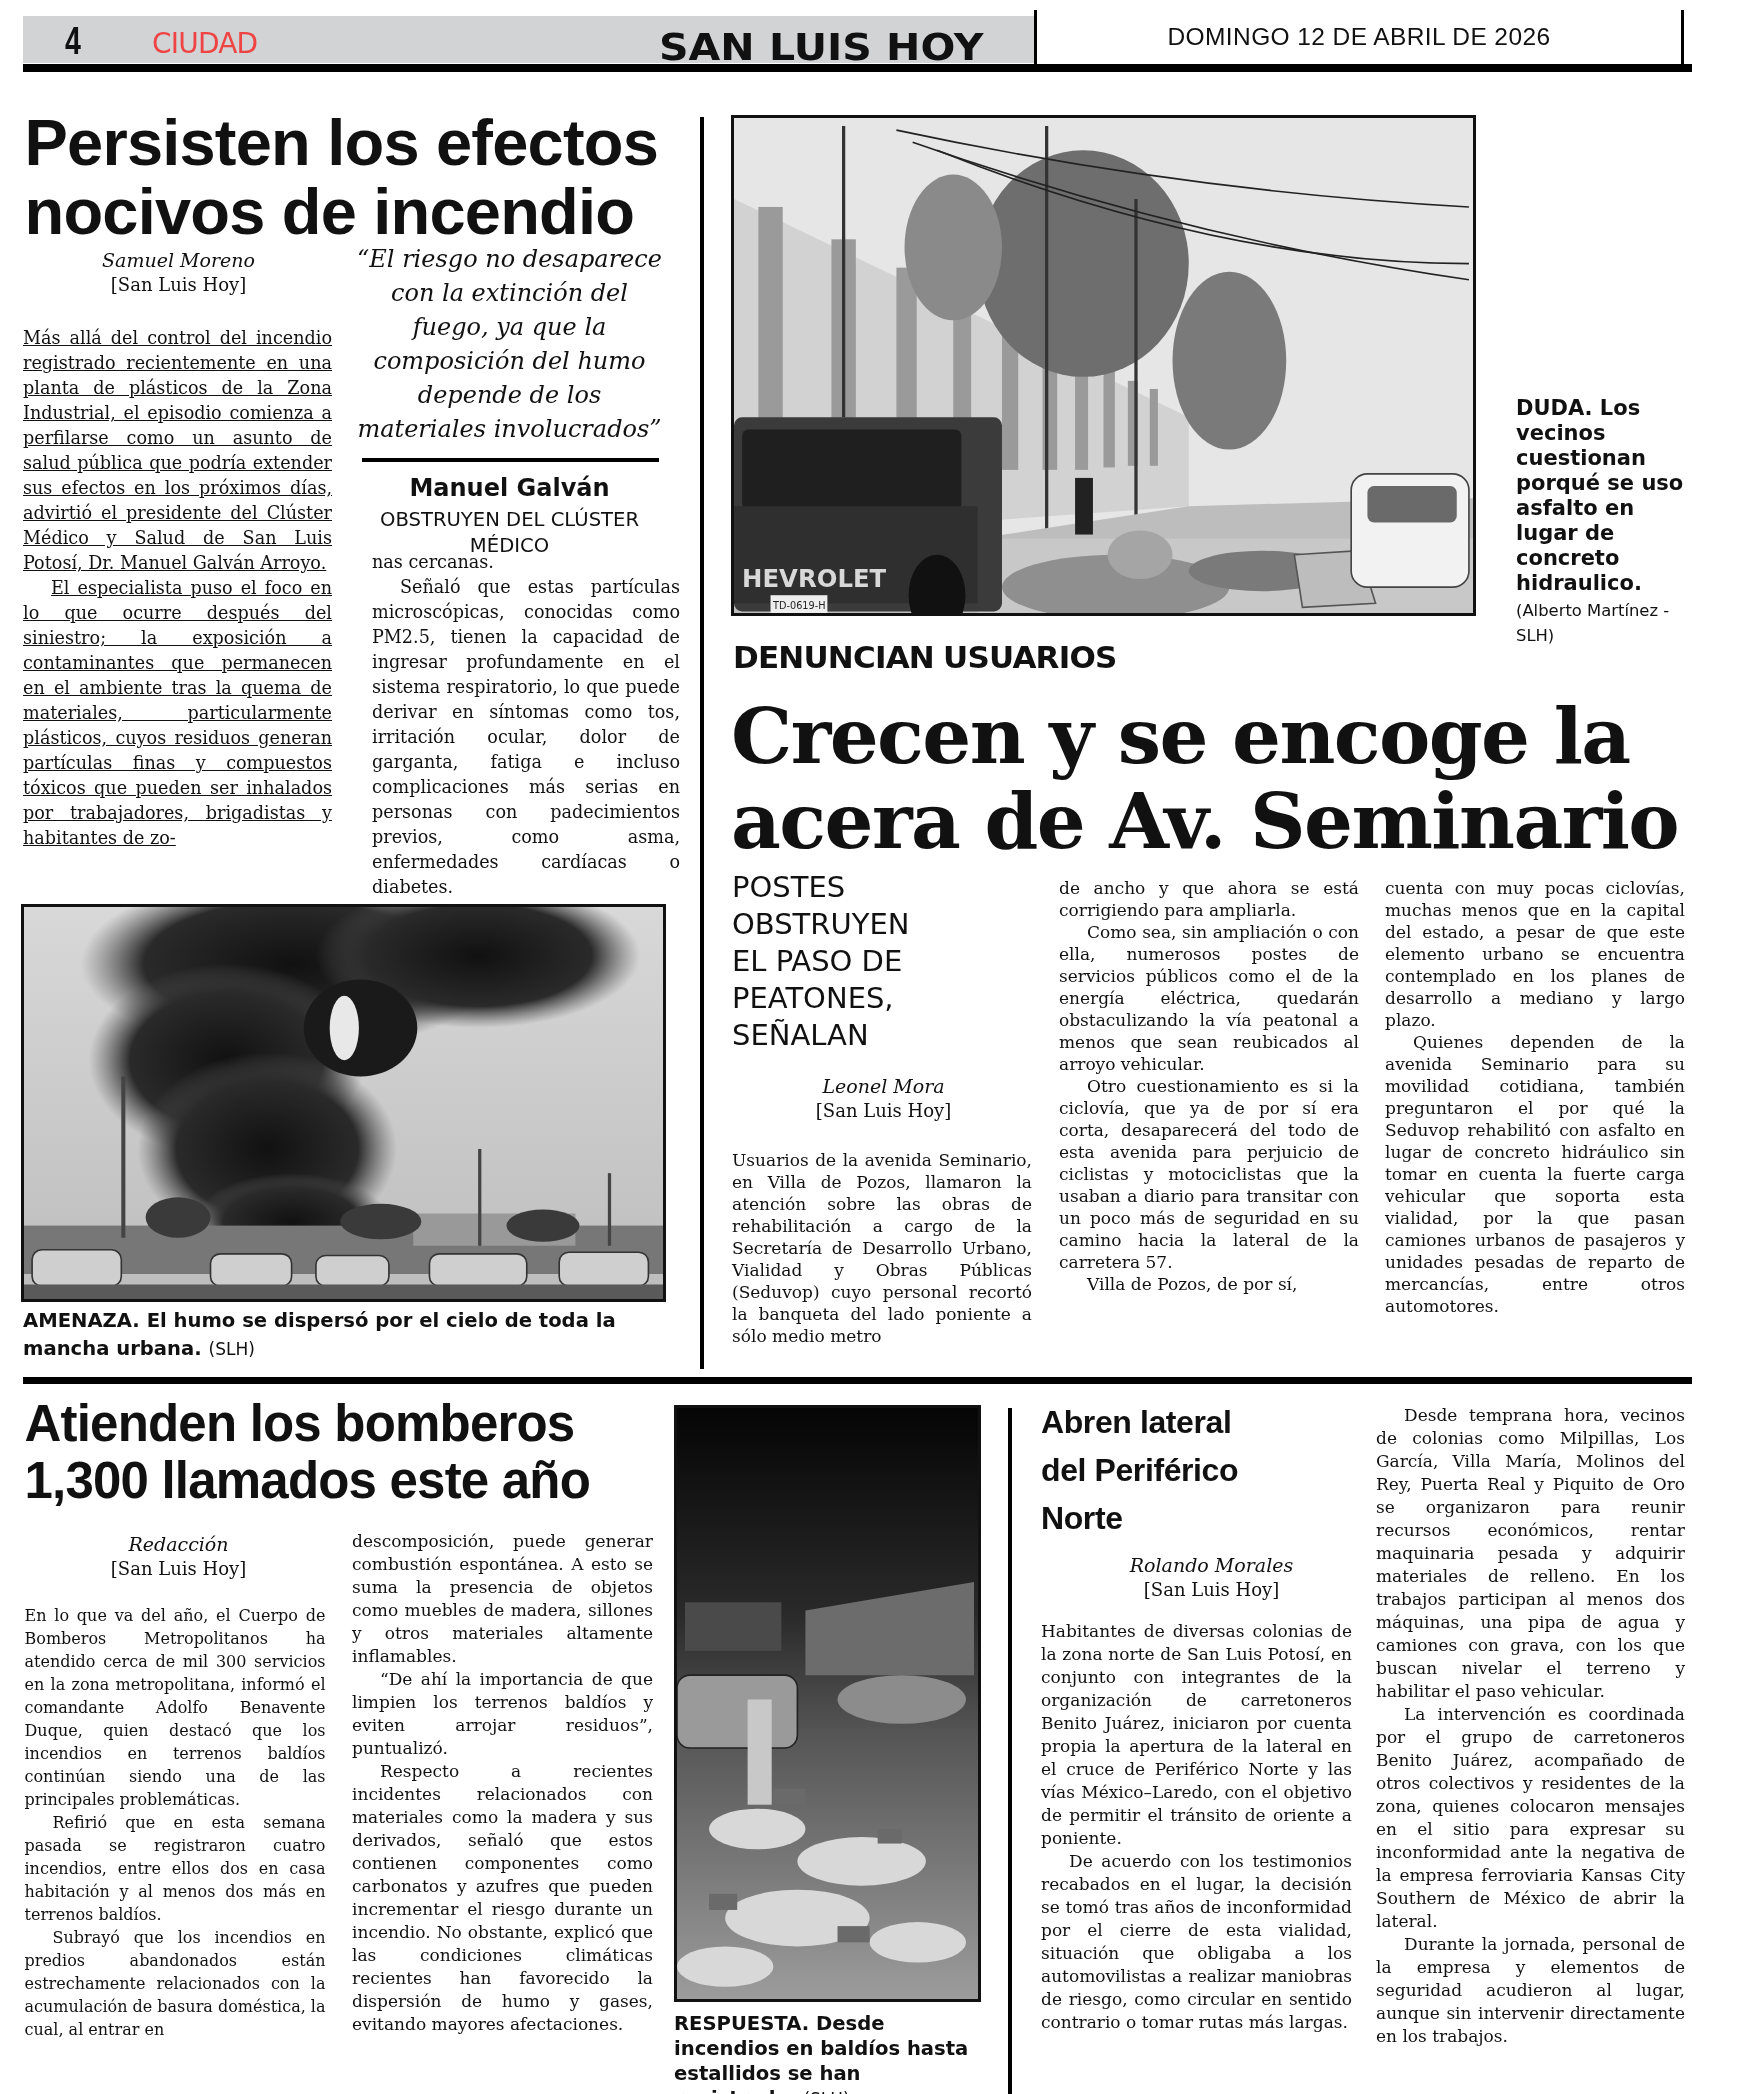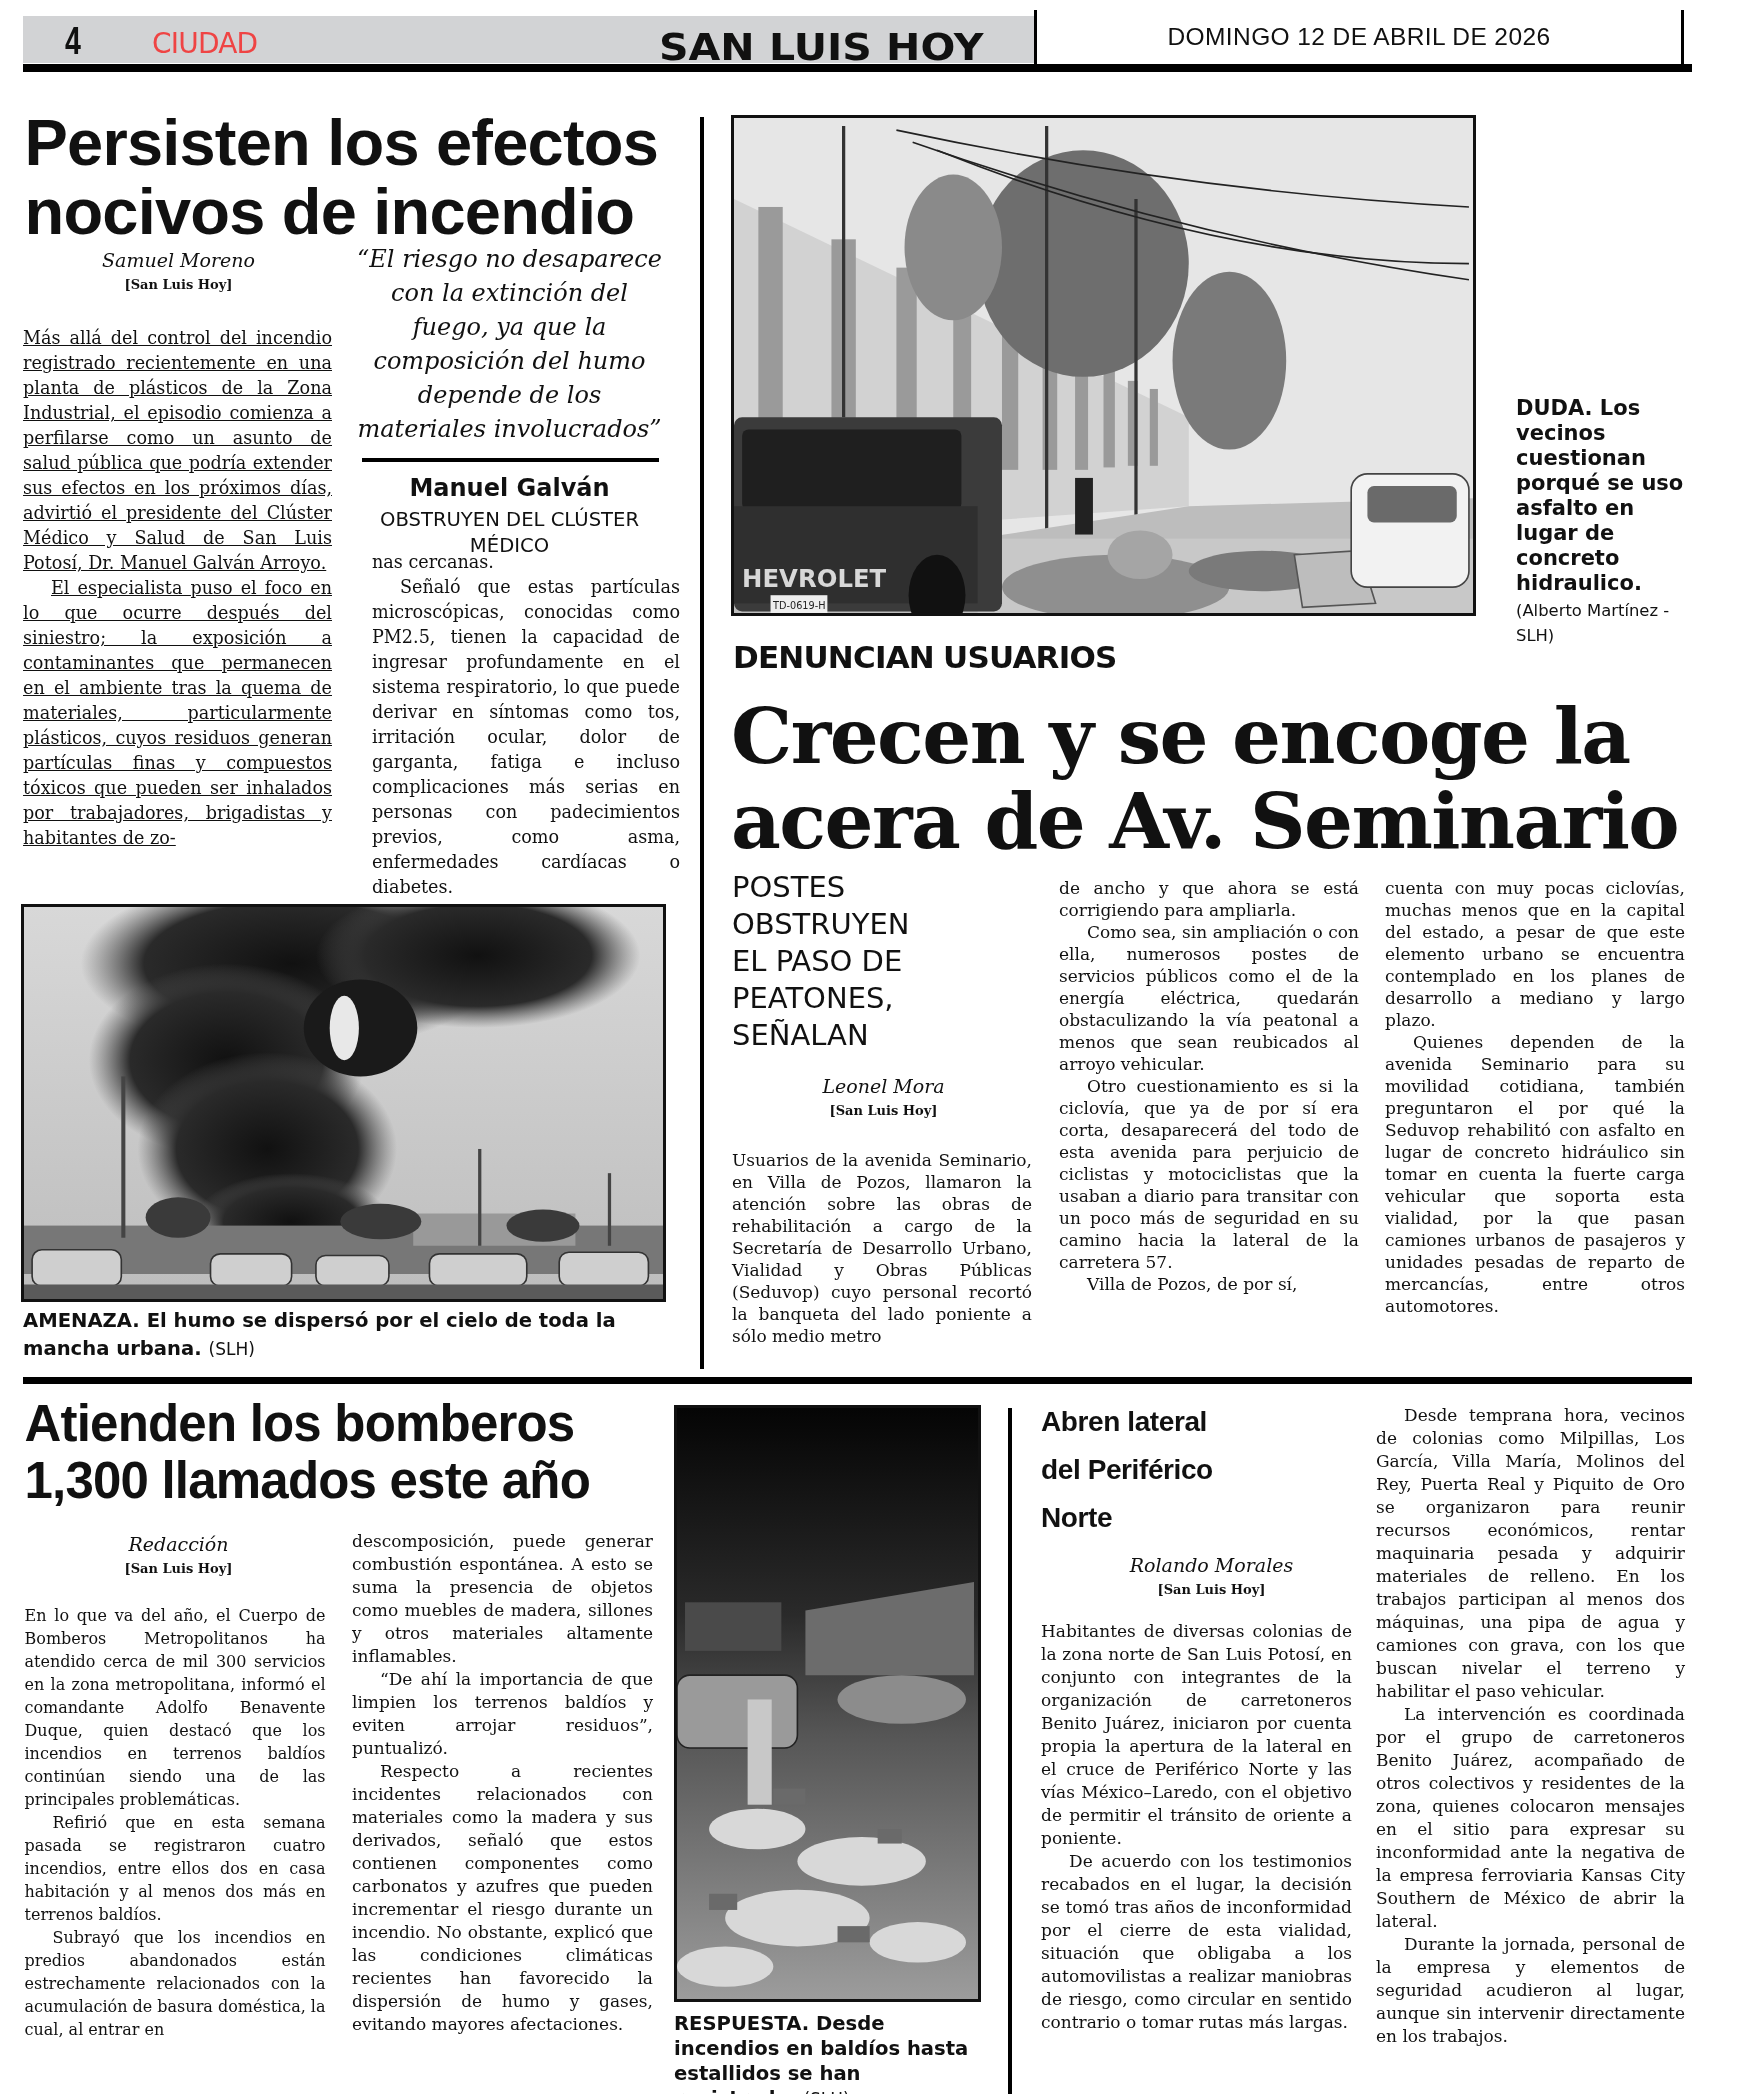--- a/index.html
+++ b/index.html
@@ -17,21 +17,21 @@
   .section { left: 152px; top: 27px; font-size: 28px; font-weight: 400; color: #ef4444; font-family: "DejaVu Sans", sans-serif; letter-spacing: -0.8px; }
   .paper-name { left: 659px; top: 24.5px; font-size: 38px; font-weight: 900; font-family: "DejaVu Sans", sans-serif; letter-spacing: 0px; transform: scaleX(1.08); transform-origin: left; }
   .date { left: 1056px; top: 23px; width: 606px; text-align: center; font-size: 24.5px; font-family: "Liberation Sans", sans-serif; letter-spacing: 0.4px; }
 
   
   .body { font-family: "DejaVu Serif", "Liberation Serif", serif; font-size: 17.6px; line-height: 25px; text-align: justify; hyphens: manual; }
   .body p { margin: 0; text-indent: 28px; }
   .body p.first { text-indent: 0; }
   .byline { text-align: center; font-family: "DejaVu Serif", serif; }
   .byline .name { font-style: italic; font-size: 19px; line-height: 24.5px; }
-  .byline .org { font-weight: 700; font-size: 13px; line-height: 24.5px; }
+  .byline .org { font-weight: 400; font-size: 18px; line-height: 24.5px; }
   .headline { font-family: "Liberation Sans", sans-serif; font-weight: 700; color: #111; }
   .caption { font-family: "DejaVu Sans", sans-serif; font-size: 19.6px; line-height: 28px; font-weight: 600; }
   .caption b { font-weight: 900; }
   .caption .credit { font-weight: 400; font-size: 17px; }
   .vrule { background: #000; width: 4.1px; }
   .hrule { background: #000; height: 6.5px; }
 
   
   .photo { border: 3.3px solid #111; overflow: hidden; box-sizing: border-box; }
   .photo svg { display: block; width: 100%; height: 100%; }
@@ -280,21 +280,21 @@
   </svg>
 </div>
 <div class="abs caption" style="left:674px; top:2011px; width:311px; font-size:19.6px; line-height:25px;">
   <b>RESPUESTA.</b>
   <span>Desde incendios en baldíos hasta estallidos se han registrado.</span>
   <span class="credit">(SLH)</span>
 </div>
 
 <div class="abs vrule" style="left:1008px; top:1408px; height:687px;"></div>
 
-<div class="abs headline" style="left:1041px; top:1398px; width:344px; font-size:28px; line-height:48px; letter-spacing:-0.4px;">
+<div class="abs headline" style="left:1041px; top:1398px; width:344px; font-size:32px; line-height:48px; letter-spacing:-0.4px;">
   <div>Abren lateral</div>
   <div>del Periférico</div>
   <div>Norte</div>
 </div>
 
 <div class="abs byline" style="left:1064px; top:1553px; width:295px;">
   <div class="name">Rolando Morales</div>
   <div class="org">[San Luis Hoy]</div>
 </div>
 

